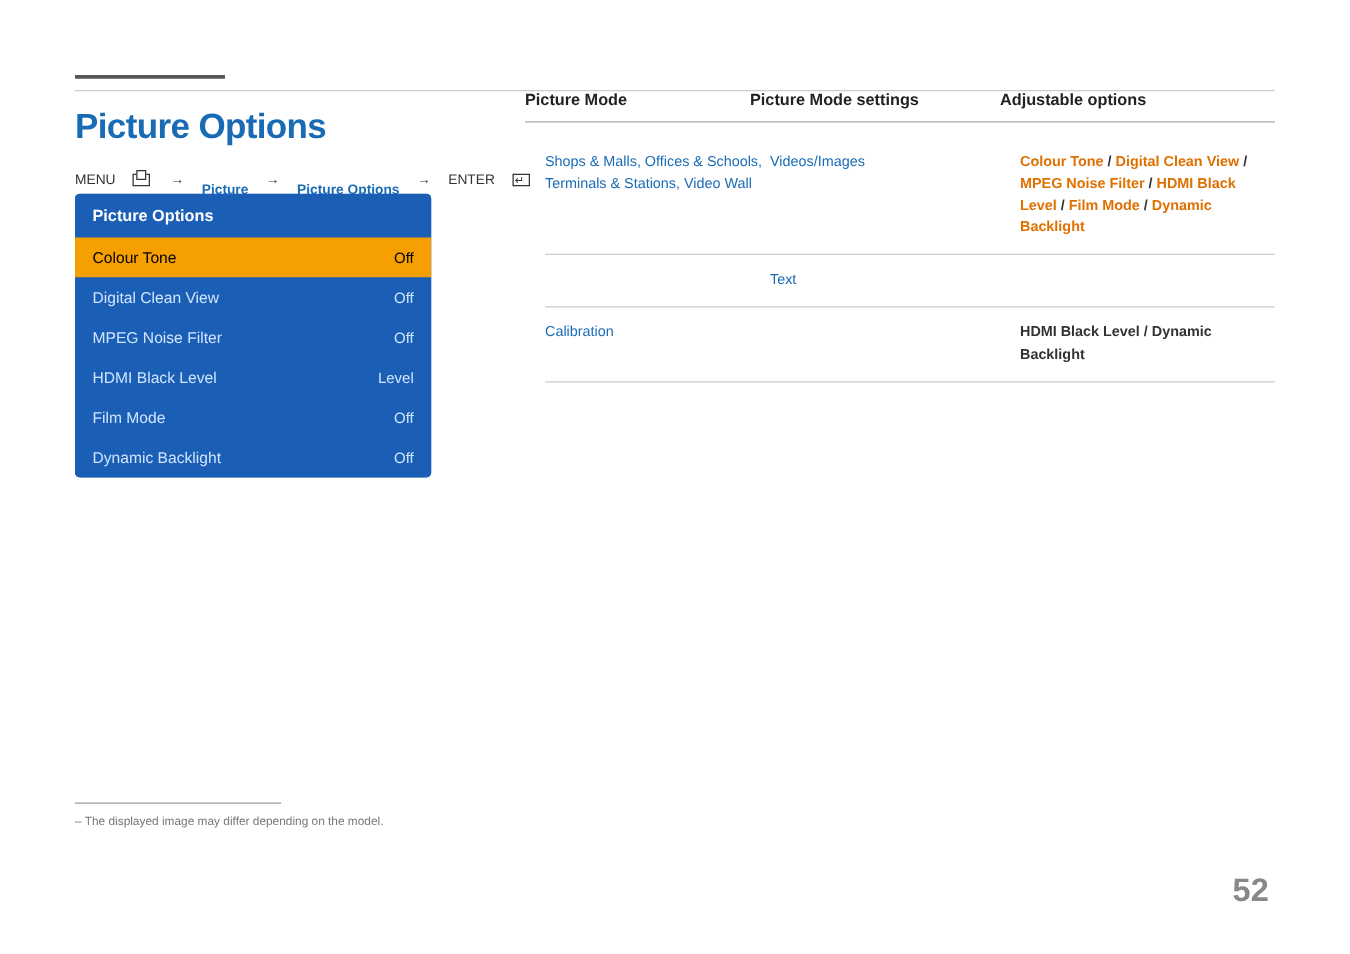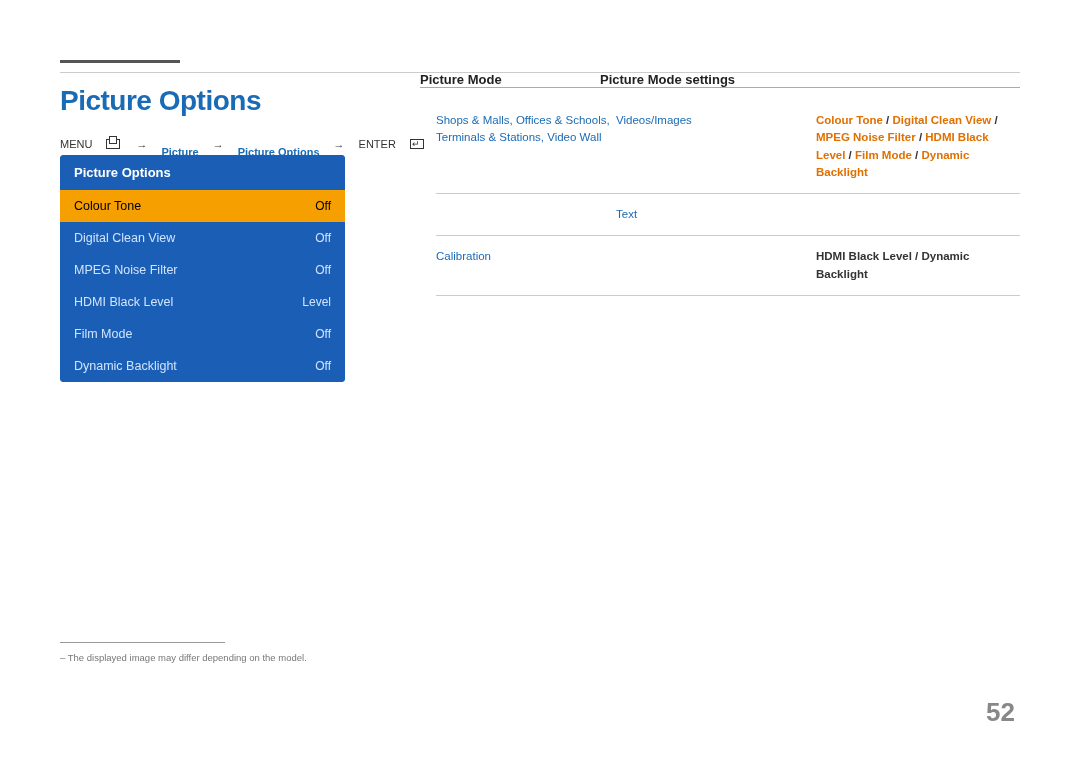--- a/index.html
+++ b/index.html
@@ -157,20 +157,21 @@
     .table-section {
       position: absolute;
       top: 72px;
       left: 420px;
       right: 60px;
     }
 
     .table-header {
       display: grid;
       grid-template-columns: 180px 200px 1fr;
+      padding-bottom: 10px;
       border-bottom: 1px solid #aaaaaa;
       margin-bottom: 12px;
     }
 
     .table-header-cell {
       font-size: 13px;
       font-weight: bold;
       color: #222222;
     }
 
@@ -277,20 +278,21 @@
       <span class="item-name">Dynamic Backlight</span>
       <span class="item-value">Off</span>
     </div>
   </div>
 
   <div class="table-section">
 
     <div class="table-header">
       <div class="table-header-cell">Picture Mode</div>
       <div class="table-header-cell">Picture Mode settings</div>
+      <div class="table-header-cell">Adjustable options</div>
     </div>
 
     <div class="table-row">
       <div class="table-cell blue-link">
         Shops &amp; Malls, Offices &amp; Schools,<br>Terminals &amp; Stations, Video Wall
       </div>
       <div class="table-cell blue-link">Videos/Images</div>
       <div class="table-cell">
         <span style="color:#e07000;">Colour Tone</span><span style="color:#333;"> / </span><span style="color:#e07000;">Digital Clean View</span><span style="color:#333;"> / </span><span style="color:#e07000;">MPEG Noise Filter</span><span style="color:#333;"> / </span><span style="color:#e07000;">HDMI Black Level</span><span style="color:#333;"> / </span><span style="color:#e07000;">Film Mode</span><span style="color:#333;"> / </span><span style="color:#e07000;">Dynamic Backlight</span>
       </div>

